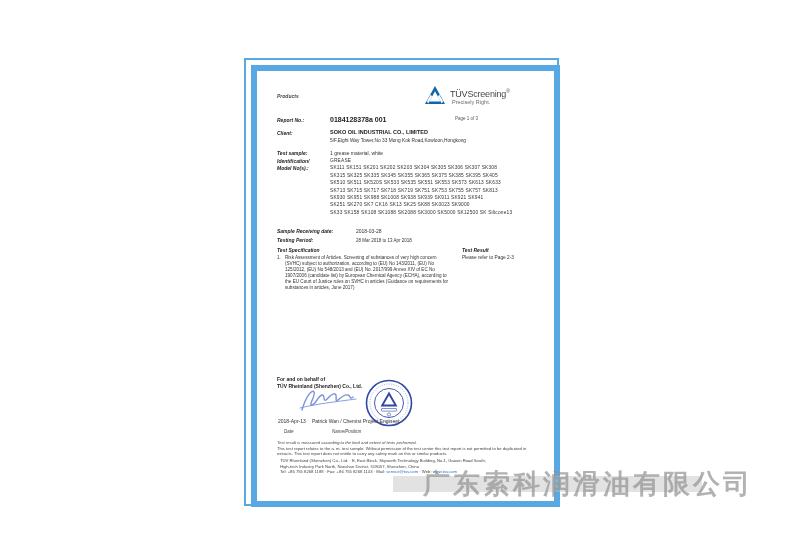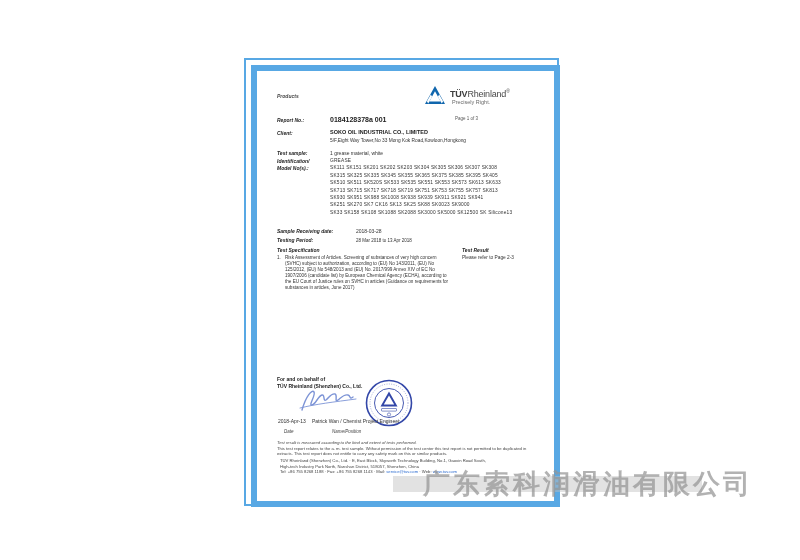--- a/index.html
+++ b/index.html
@@ -16,21 +16,21 @@
   .val{position:absolute;font-size:5px;color:#333;}
   .small{font-size:4.5px;}
 
   .products{position:absolute;left:277px;top:93px;font-size:5px;font-style:italic;
             font-weight:bold;color:#444;}
 
   
   .logo{position:absolute;left:424px;top:85px;width:110px;height:22px;}
   .logo-tri{position:absolute;left:0;top:0;}
   .logo-text{position:absolute;left:26px;top:3px;font-size:9px;color:#4a4a4a;letter-spacing:-0.2px;}
-  .logo-tuv{font-weight:bold;color:#3f3f3f;}
+  .logo-tuv{font-weight:normal;color:#3f3f3f;}
   .logo-reg{font-size:5px;vertical-align:super;}
   .logo-tag{position:absolute;left:28px;top:14px;font-size:5.5px;color:#6a6a6a;}
 
   .report-no{position:absolute;left:330px;top:116px;font-size:7px;font-weight:bold;color:#222;}
   .page-ind{position:absolute;left:455px;top:116px;font-size:4.5px;color:#555;}
   .client-name{position:absolute;left:330px;top:129px;font-size:5.5px;font-weight:bold;color:#222;}
   .client-addr{position:absolute;left:330px;top:138px;font-size:4.8px;color:#333;}
 
   .models{position:absolute;left:330px;top:157px;width:208px;font-size:4.8px;
           line-height:7.4px;color:#333;letter-spacing:0.2px;}
@@ -71,21 +71,21 @@
 
   <div class="products">Products</div>
 
   <div class="logo">
     <svg class="logo-tri" width="22" height="20" viewBox="0 0 22 20">
       <path d="M11 1 L21 19 L1 19 Z M11 6.2 L16.6 16.4 L5.4 16.4 Z" fill="#1066ad" fill-rule="evenodd"></path>
       <path d="M11 1 L13 4.6 L9 4.6 Z" fill="#ffffff" opacity="0.0"></path>
       <path d="M6.8 9.4 L8.1 11.7 L4.2 18.6 L2.9 16.3 Z" fill="#ffffff"></path>
       <path d="M15.2 9.4 L13.9 11.7 L17.8 18.6 L19.1 16.3 Z" fill="#ffffff"></path>
     </svg>
-    <div class="logo-text"><span class="logo-tuv">TÜV</span><span>Rheinland</span><span class="logo-reg">®</span></div>
+    <div class="logo-text"><span class="logo-tuv">TÜV</span><span>Screening</span><span class="logo-reg">®</span></div>
     <div class="logo-tag">Precisely Right.</div>
   </div>
 
   <div class="lbl" style="left:277px;top:117px;">Report No.:</div>
   <div class="report-no">0184128378a 001</div>
   <div class="page-ind">Page 1 of 3</div>
 
   <div class="lbl" style="left:277px;top:130px;">Client:</div>
   <div class="client-name">SOKO OIL INDUSTRIAL CO., LIMITED</div>
   <div class="client-addr">5/F,Eight Way Tower,No 33 Mong Kok Road,Kowloon,Hongkong</div>

